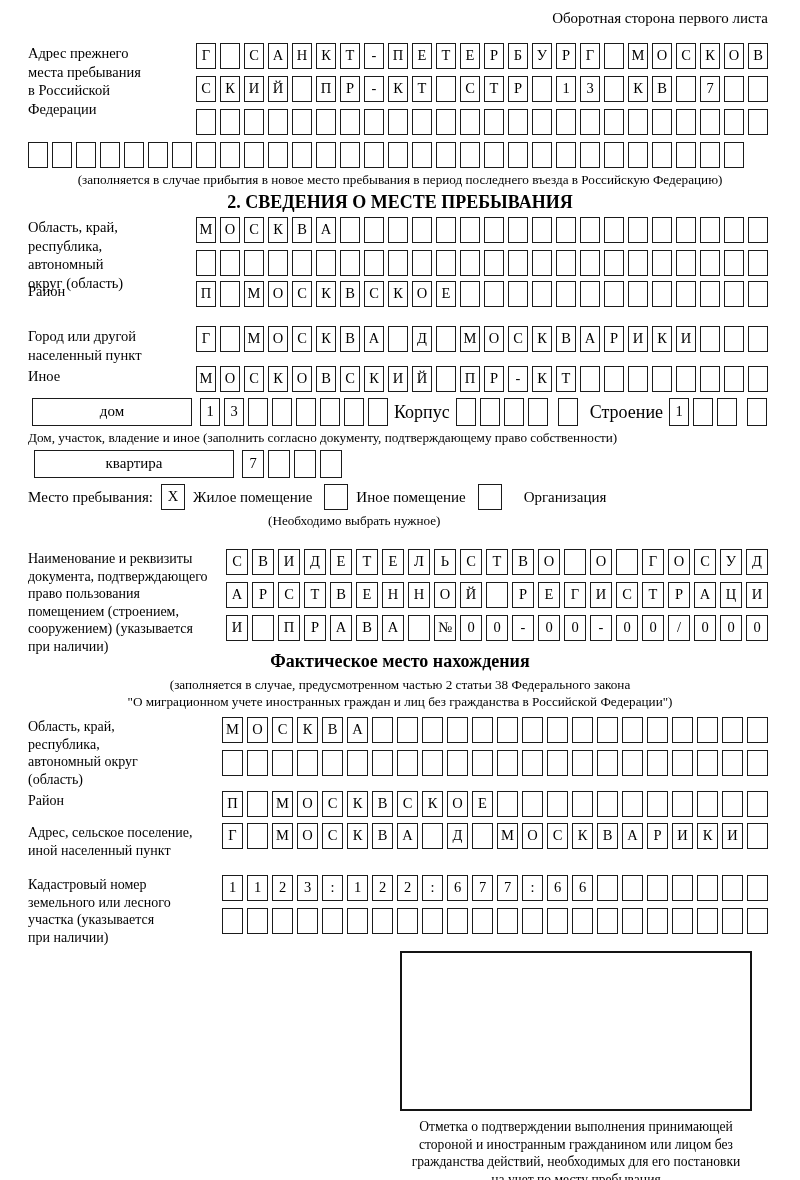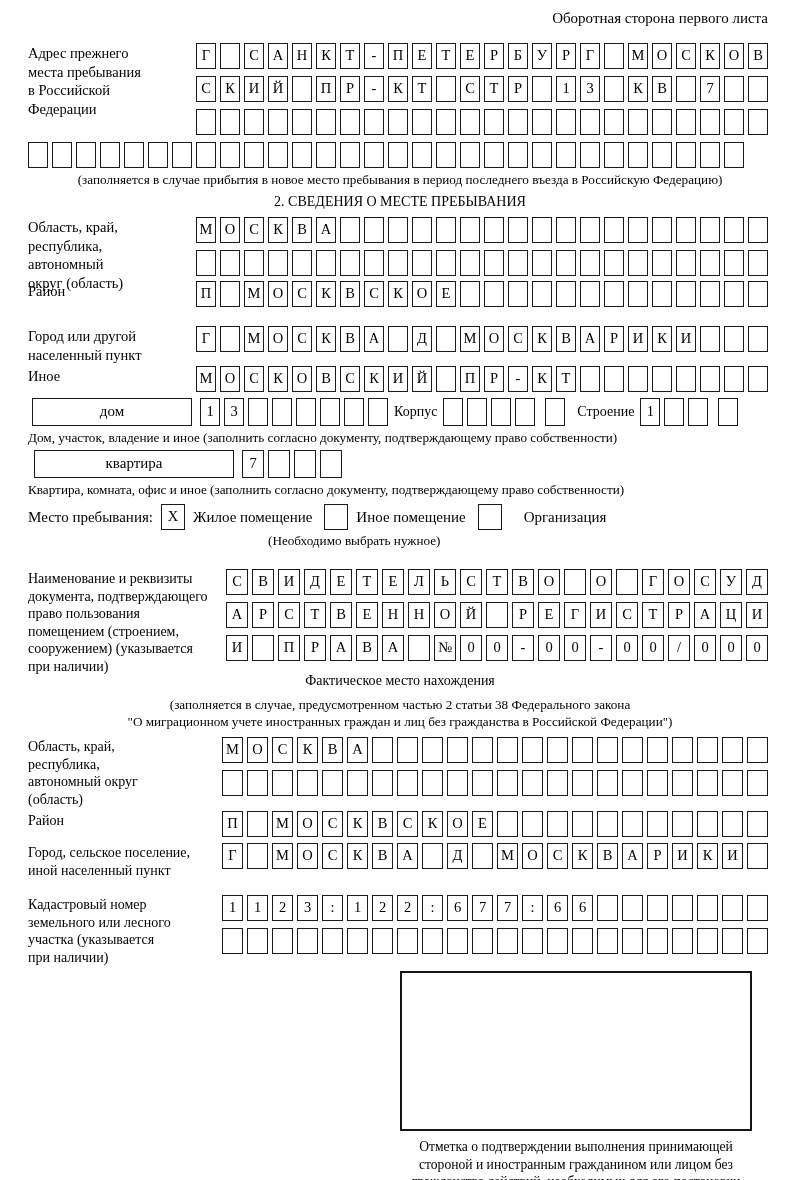--- a/index.html
+++ b/index.html
@@ -32,27 +32,27 @@
     font-size:14.5px; line-height:18.5px; white-space:pre-line;
   }
   .field.lp194 { padding-left:194px; }
   .field.lp194 .label { width:188px; font-size:14px; line-height:17.5px; }
   .field.lp198 { padding-left:198px; }
   .field.lp198 .label { width:192px; font-size:14px; line-height:17.5px; }
   .rowgap { margin-top:7px; }
 
   .note { font-size:13.2px; line-height:17px; }
   .center { text-align:center; }
-  .title { text-align:center; font-weight:normal; font-size:14px; line-height:20px; }
+  .title { text-align:center; font-weight:bold; font-size:18px; line-height:20px; }
 
   .widebox {
     display:inline-block; border:1.5px solid #1b1b1b; height:28px;
     line-height:25px; text-align:center; font-size:15px; vertical-align:top;
   }
-  .inline-label { display:inline-block; font-size:14px; line-height:28px; vertical-align:top; }
+  .inline-label { display:inline-block; font-size:18px; line-height:28px; vertical-align:top; }
   .hrow { white-space:nowrap; line-height:0; }
   .hrow .cell { height:28px; line-height:25px; }
 
   .stay { font-size:15px; line-height:26px; white-space:nowrap; }
   .stay .cell { width:24px; height:26px; margin:0 8px 0 8px; }
   .stay .opt { margin-right:4px; }
 
   .stamp-box {
     margin-left:372px; width:352px; height:160px;
     border:2px solid #141414; background:#fff;
@@ -112,21 +112,20 @@
   </div>
 
   <div class="hrow mt6">
     <span class="widebox" style="width:160px;margin:0 8px 0 4px">дом</span><span><span class="cell">1</span><span class="cell">3</span><span class="cell"></span><span class="cell"></span><span class="cell"></span><span class="cell"></span><span class="cell"></span><span class="cell"></span></span><span class="inline-label" style="margin:0 6px 0 2px">Корпус</span><span class="gap-last"><span class="cell"></span><span class="cell"></span><span class="cell"></span><span class="cell"></span><span class="cell"></span></span><span class="inline-label" style="margin:0 6px 0 8px">Строение</span><span class="gap-last"><span class="cell">1</span><span class="cell"></span><span class="cell"></span><span class="cell"></span></span>
   </div>
   <div class="note mt3">Дом, участок, владение и иное (заполнить согласно документу, подтверждающему право собственности)</div>
 
   <div class="hrow mt4">
     <span class="widebox" style="width:200px;margin:0 8px 0 6px">квартира</span><span class="w21"><span class="cell">7</span><span class="cell"></span><span class="cell"></span><span class="cell"></span></span>
   </div>
-  <div class="note mt3">Квартира, комната, офис и иное (заполнить согласно документу, подтверждающему право собственности)</div>
 
   <div class="stay mt6">
     <span>Место пребывания:</span><span><span class="cell">X</span></span><span class="opt">Жилое помещение</span><span><span class="cell"></span></span><span class="opt">Иное помещение</span><span><span class="cell"></span></span><span class="opt" style="margin-left:14px">Организация</span>
   </div>
   <div class="note" style="margin:2px 0 0 240px">(Необходимо выбрать нужное)</div>
 
   <div class="field lp198 mt8">
     <div class="label">Наименование и реквизиты
 документа, подтверждающего
 право пользования
@@ -150,21 +149,21 @@
     <div class="box-row w22"><span class="cell">М</span><span class="cell">О</span><span class="cell">С</span><span class="cell">К</span><span class="cell">В</span><span class="cell">А</span><span class="cell"></span><span class="cell"></span><span class="cell"></span><span class="cell"></span><span class="cell"></span><span class="cell"></span><span class="cell"></span><span class="cell"></span><span class="cell"></span><span class="cell"></span><span class="cell"></span><span class="cell"></span><span class="cell"></span><span class="cell"></span><span class="cell"></span><span class="cell"></span></div>
     <div class="box-row w22 rowgap"><span class="cell"></span><span class="cell"></span><span class="cell"></span><span class="cell"></span><span class="cell"></span><span class="cell"></span><span class="cell"></span><span class="cell"></span><span class="cell"></span><span class="cell"></span><span class="cell"></span><span class="cell"></span><span class="cell"></span><span class="cell"></span><span class="cell"></span><span class="cell"></span><span class="cell"></span><span class="cell"></span><span class="cell"></span><span class="cell"></span><span class="cell"></span><span class="cell"></span></div>
   </div>
 
   <div class="field lp194 mt4">
     <div class="label">Район</div>
     <div class="box-row w22"><span class="cell">П</span><span class="cell"></span><span class="cell">М</span><span class="cell">О</span><span class="cell">С</span><span class="cell">К</span><span class="cell">В</span><span class="cell">С</span><span class="cell">К</span><span class="cell">О</span><span class="cell">Е</span><span class="cell"></span><span class="cell"></span><span class="cell"></span><span class="cell"></span><span class="cell"></span><span class="cell"></span><span class="cell"></span><span class="cell"></span><span class="cell"></span><span class="cell"></span><span class="cell"></span></div>
   </div>
 
   <div class="field lp194 mt6" style="min-height:38px">
-    <div class="label">Город, сельское поселение,
+    <div class="label">Адрес, сельское поселение,
 иной населенный пункт</div>
     <div class="box-row w22"><span class="cell">Г</span><span class="cell"></span><span class="cell">М</span><span class="cell">О</span><span class="cell">С</span><span class="cell">К</span><span class="cell">В</span><span class="cell">А</span><span class="cell"></span><span class="cell">Д</span><span class="cell"></span><span class="cell">М</span><span class="cell">О</span><span class="cell">С</span><span class="cell">К</span><span class="cell">В</span><span class="cell">А</span><span class="cell">Р</span><span class="cell">И</span><span class="cell">К</span><span class="cell">И</span><span class="cell"></span></div>
   </div>
 
   <div class="field lp194 mt5" style="min-height:70px">
     <div class="label">Кадастровый номер
 земельного или лесного
 участка (указывается
 при наличии)</div>
     <div class="box-row w22" style="margin-top:14px"><span class="cell">1</span><span class="cell">1</span><span class="cell">2</span><span class="cell">3</span><span class="cell">:</span><span class="cell">1</span><span class="cell">2</span><span class="cell">2</span><span class="cell">:</span><span class="cell">6</span><span class="cell">7</span><span class="cell">7</span><span class="cell">:</span><span class="cell">6</span><span class="cell">6</span><span class="cell"></span><span class="cell"></span><span class="cell"></span><span class="cell"></span><span class="cell"></span><span class="cell"></span><span class="cell"></span></div>

